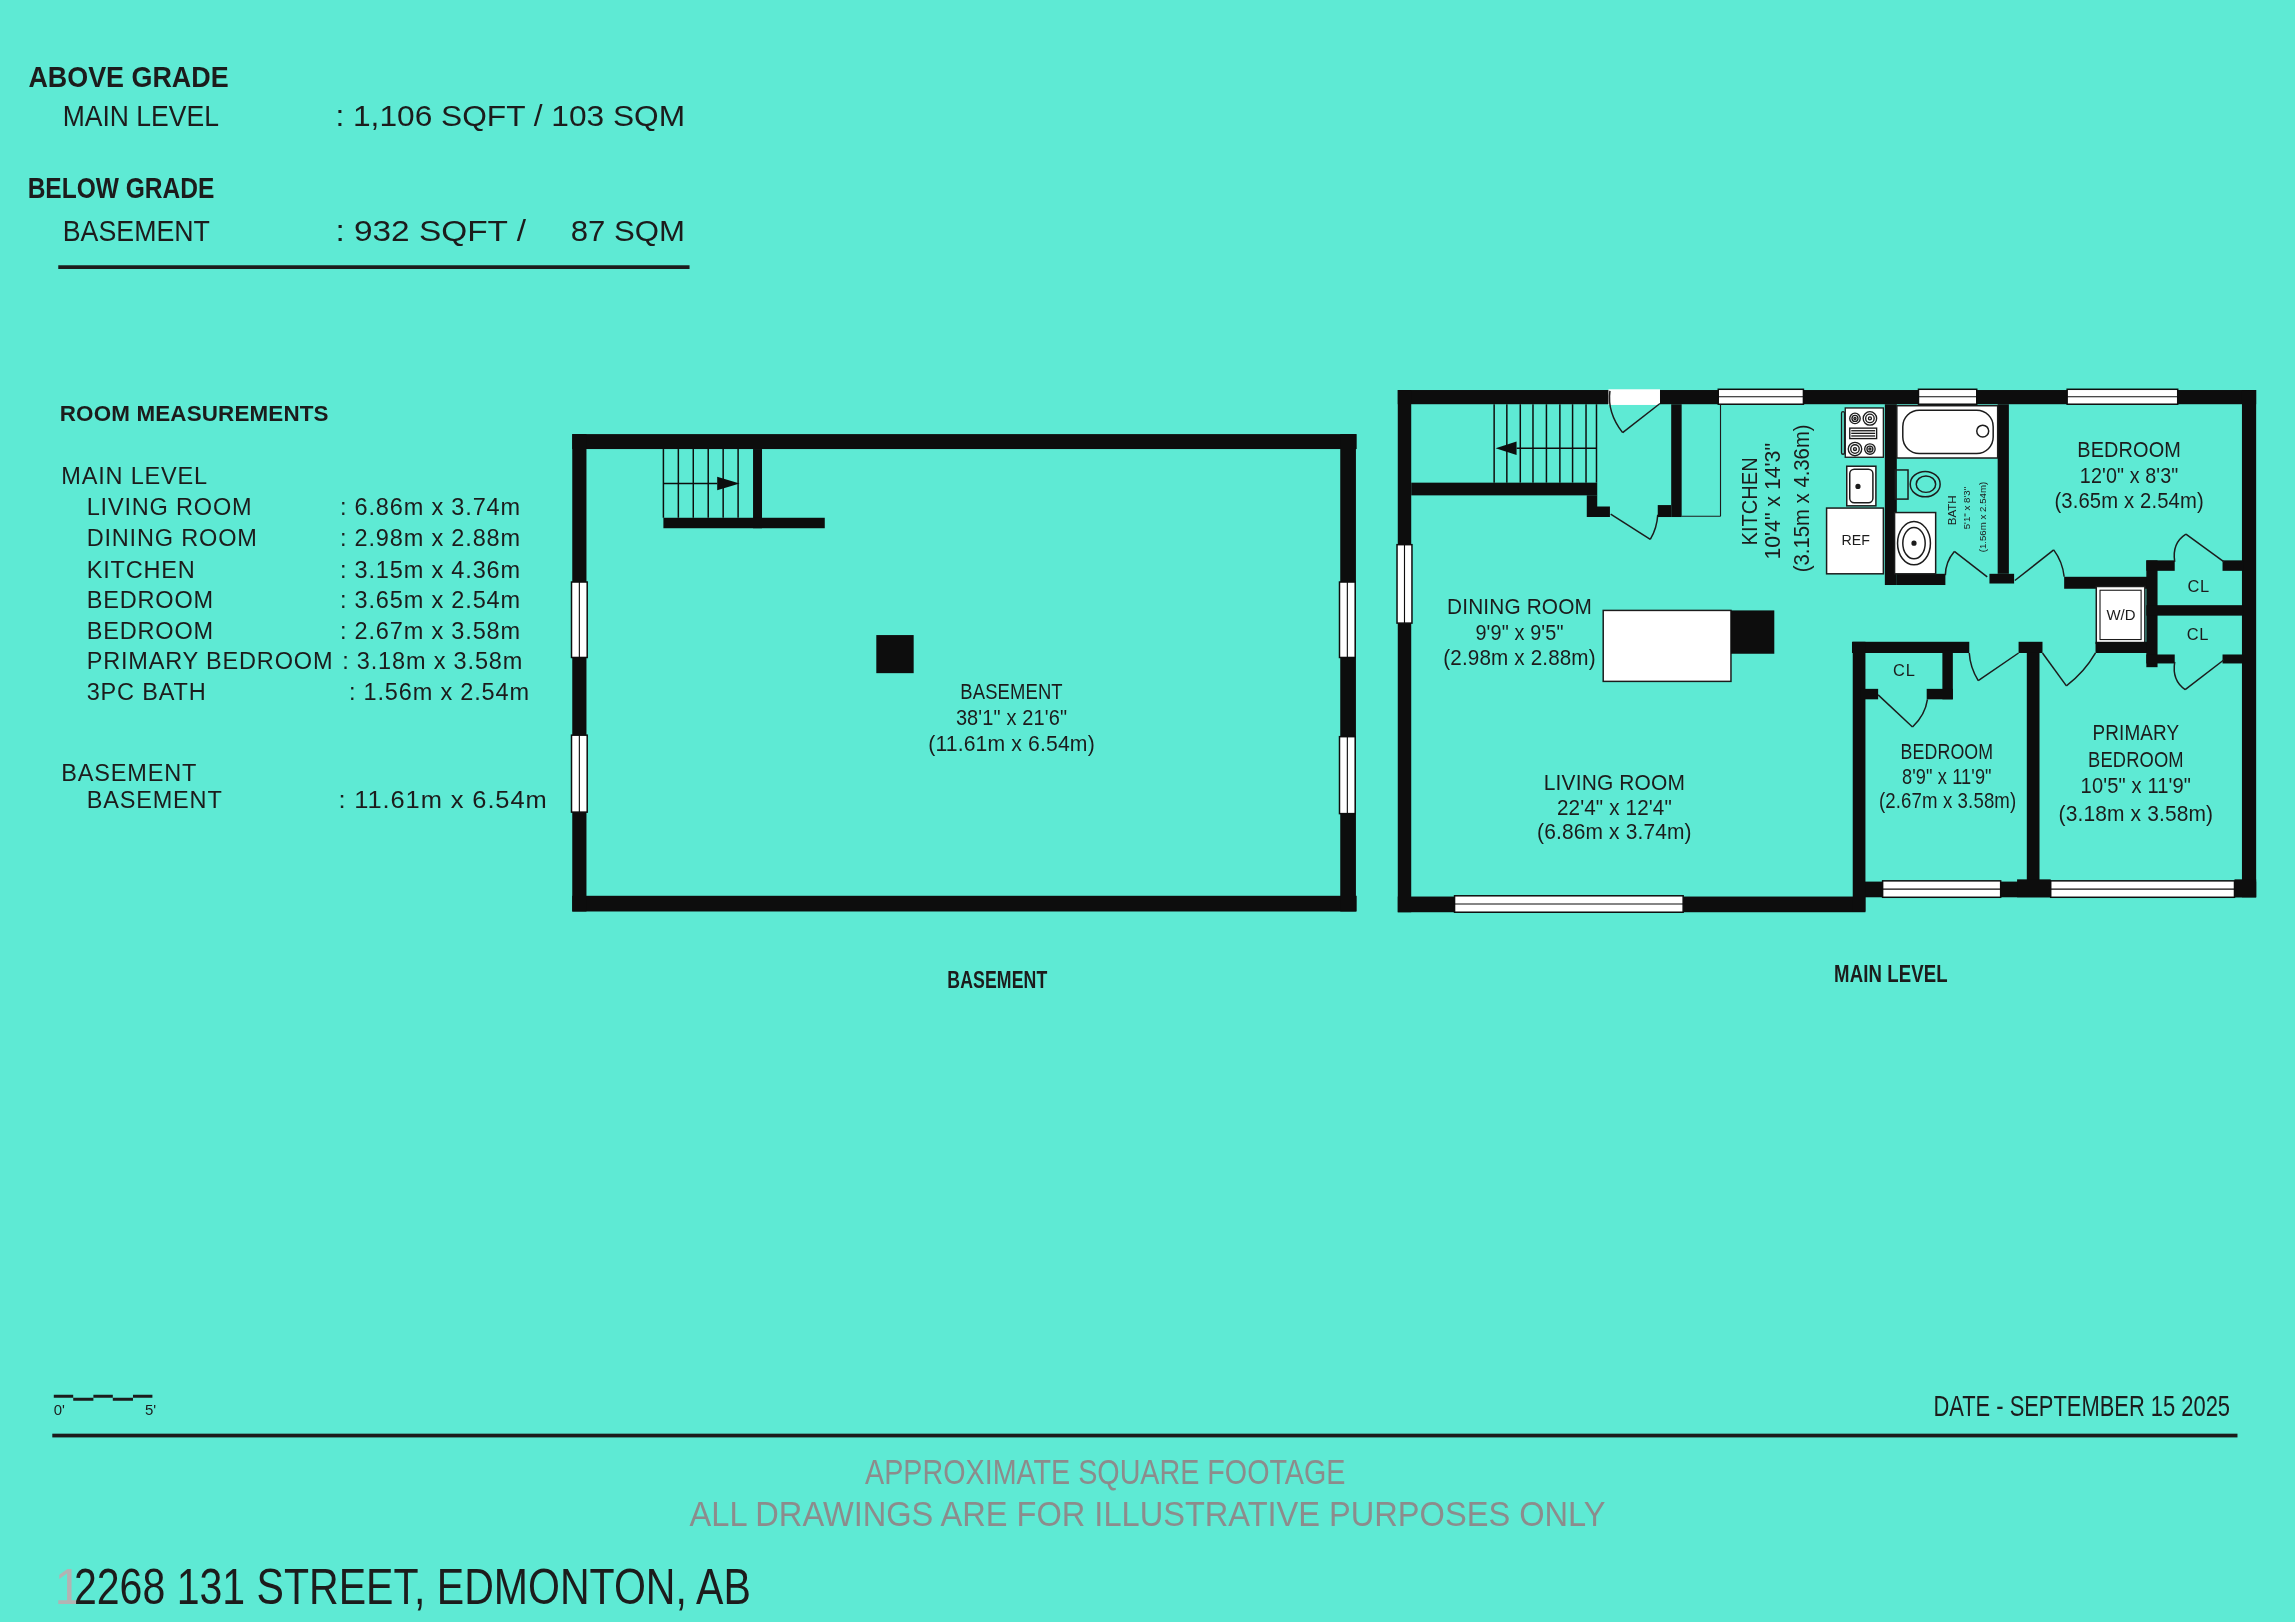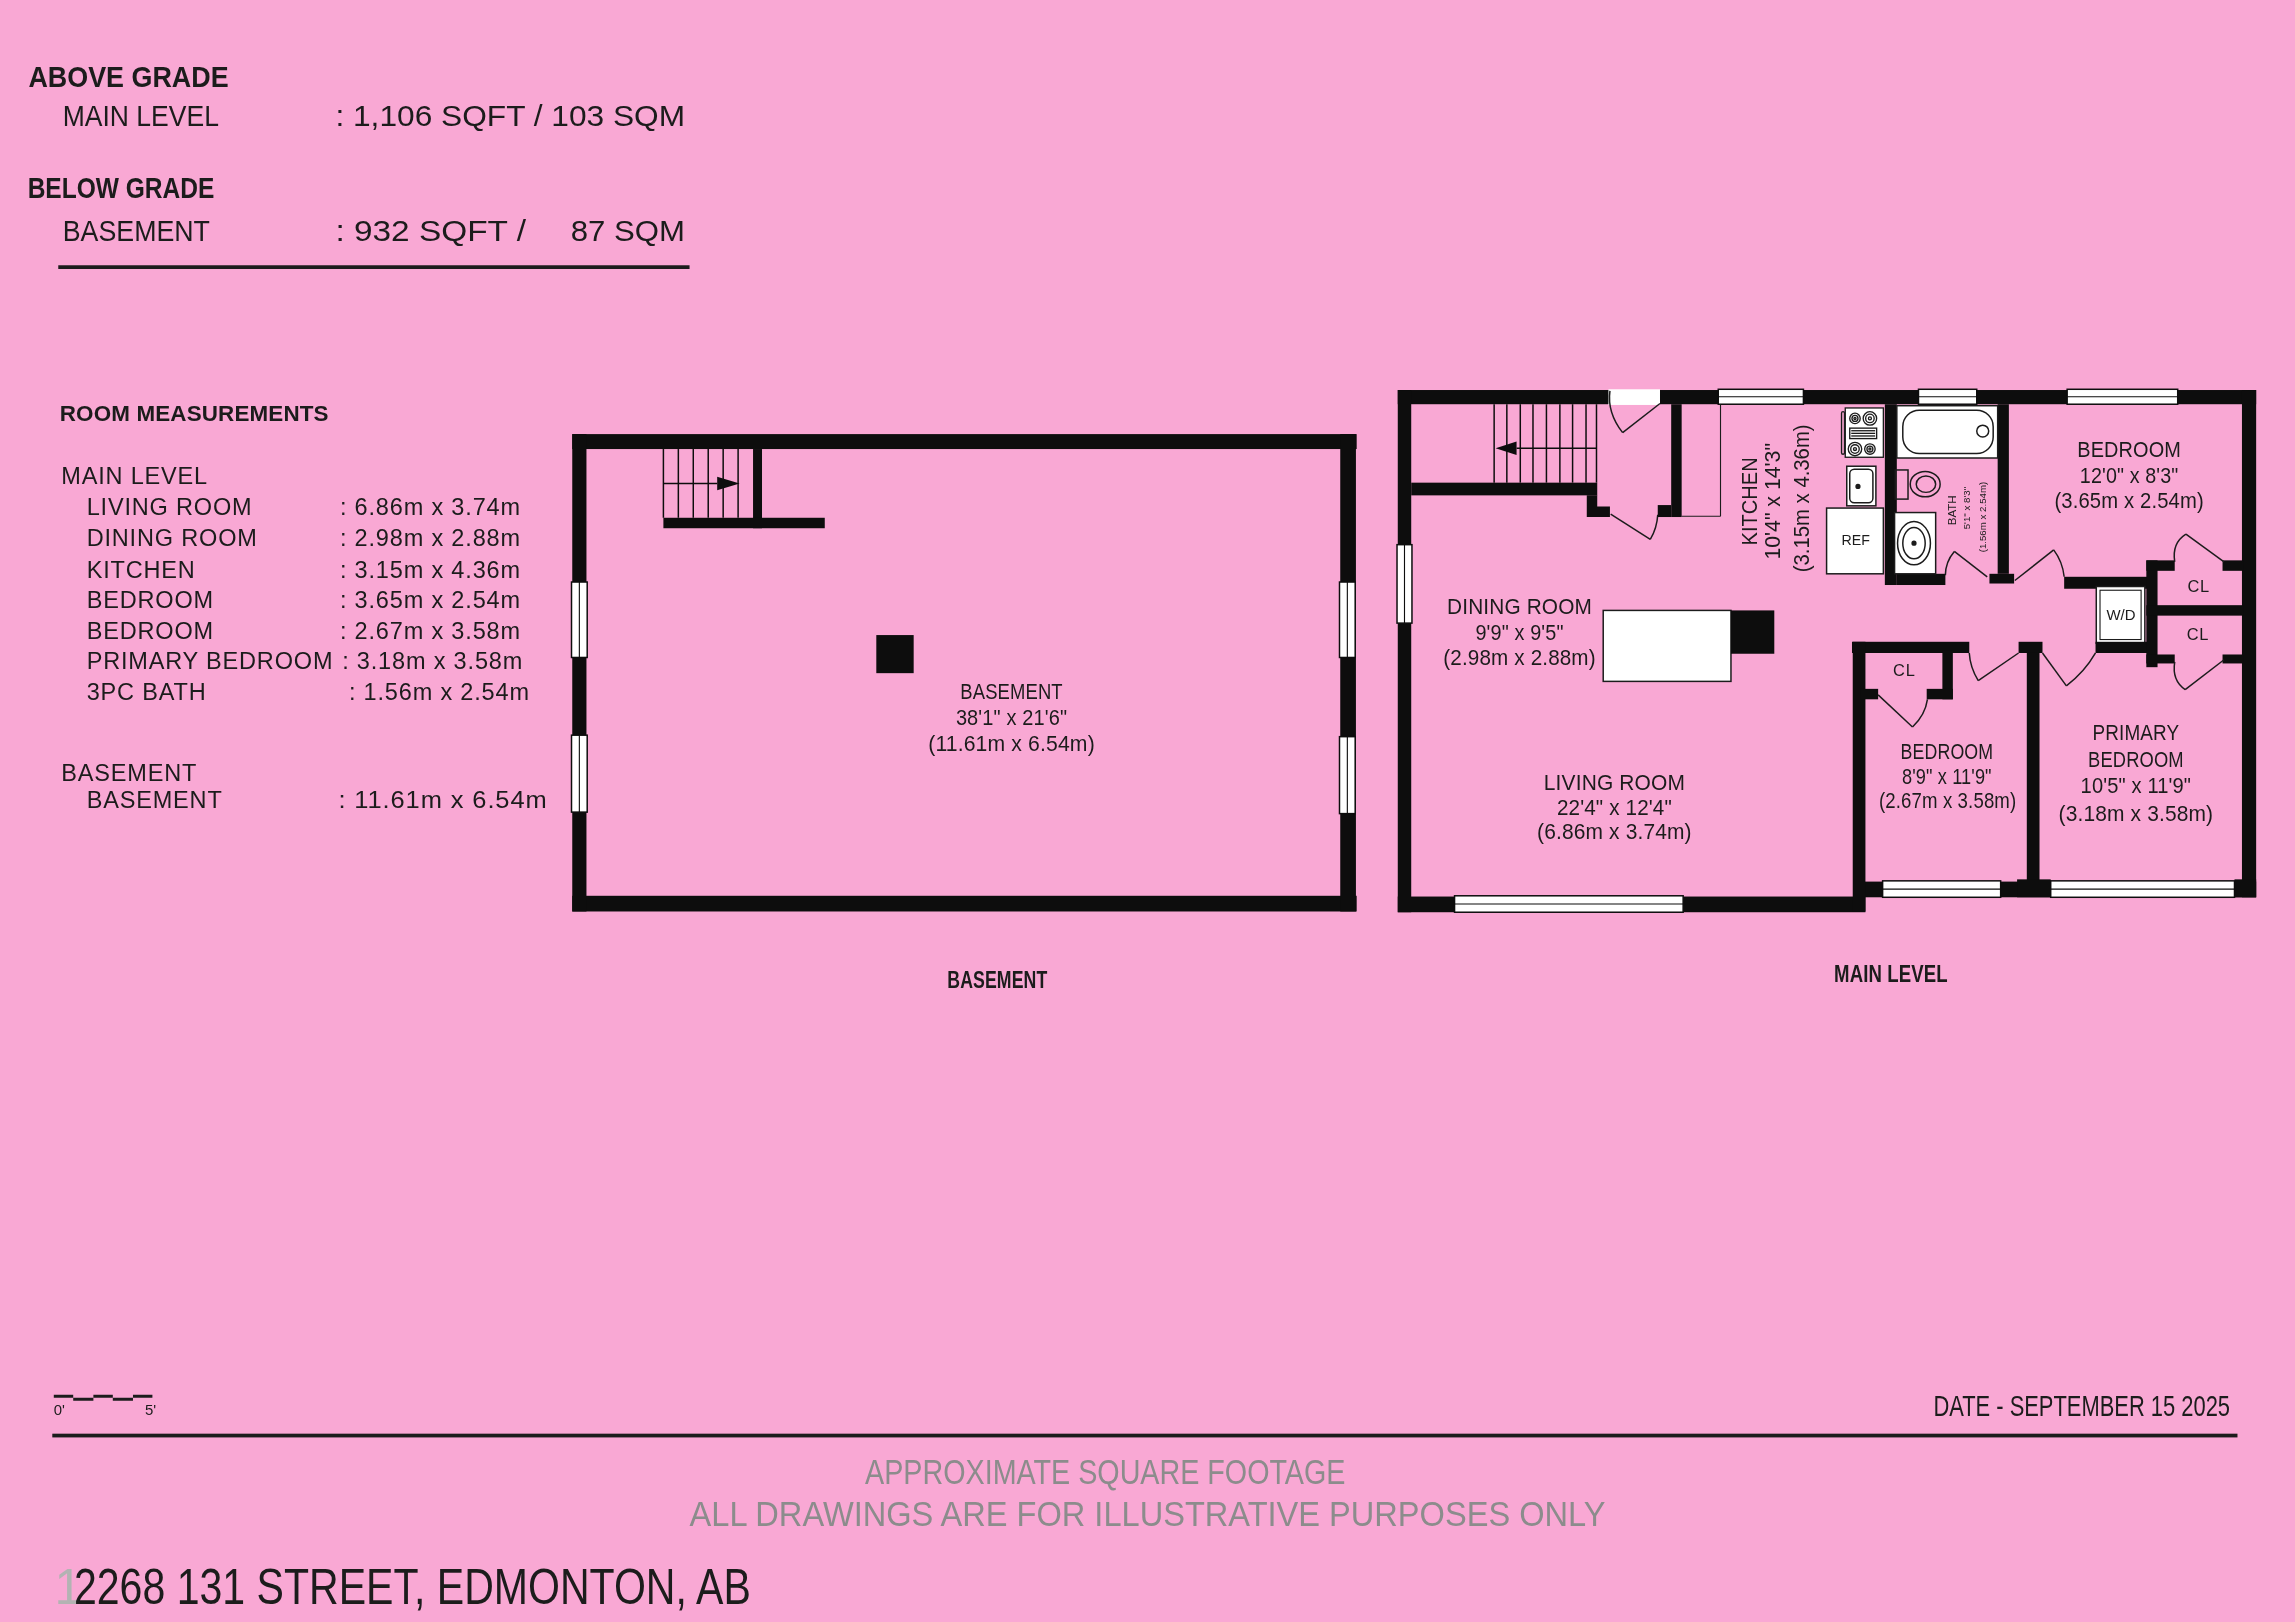--- a/index.html
+++ b/index.html
@@ -1,16 +1,16 @@
 <!DOCTYPE html>
 <html style="font-size:12px"><head>
 <meta charset="utf-8">
 <style>
   html,body{margin:0;padding:0;background:#fff;}
-  #page{position:relative;width:2295px;height:1622px;background:#f9a8d4;overflow:hidden;
+  #page{position:relative;width:2295px;height:1622px;background:#5eead4;overflow:hidden;
         font-family:"Liberation Sans", sans-serif;color:#1c1c1c;}
   svg{position:absolute;left:0;top:0;}
   .t{fill:#1c1c1c;font-family:"Liberation Sans", sans-serif;}
   .lbl{font-size:30px;letter-spacing:0.2px;}
   .big{font-size:39px;}
   .bigb{font-size:39px;font-weight:bold;}
   .med{font-size:31.5px;letter-spacing:1.1px;}
   .medb{font-size:30px;font-weight:bold;letter-spacing:0.2px;}
   .cap{font-size:33px;font-weight:bold;letter-spacing:0.2px;}
   .sm{font-size:20px;}

